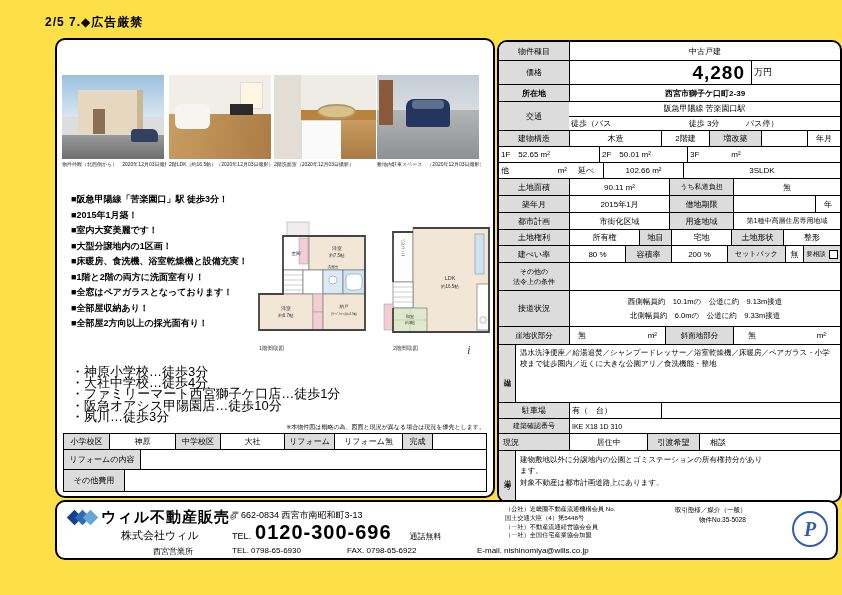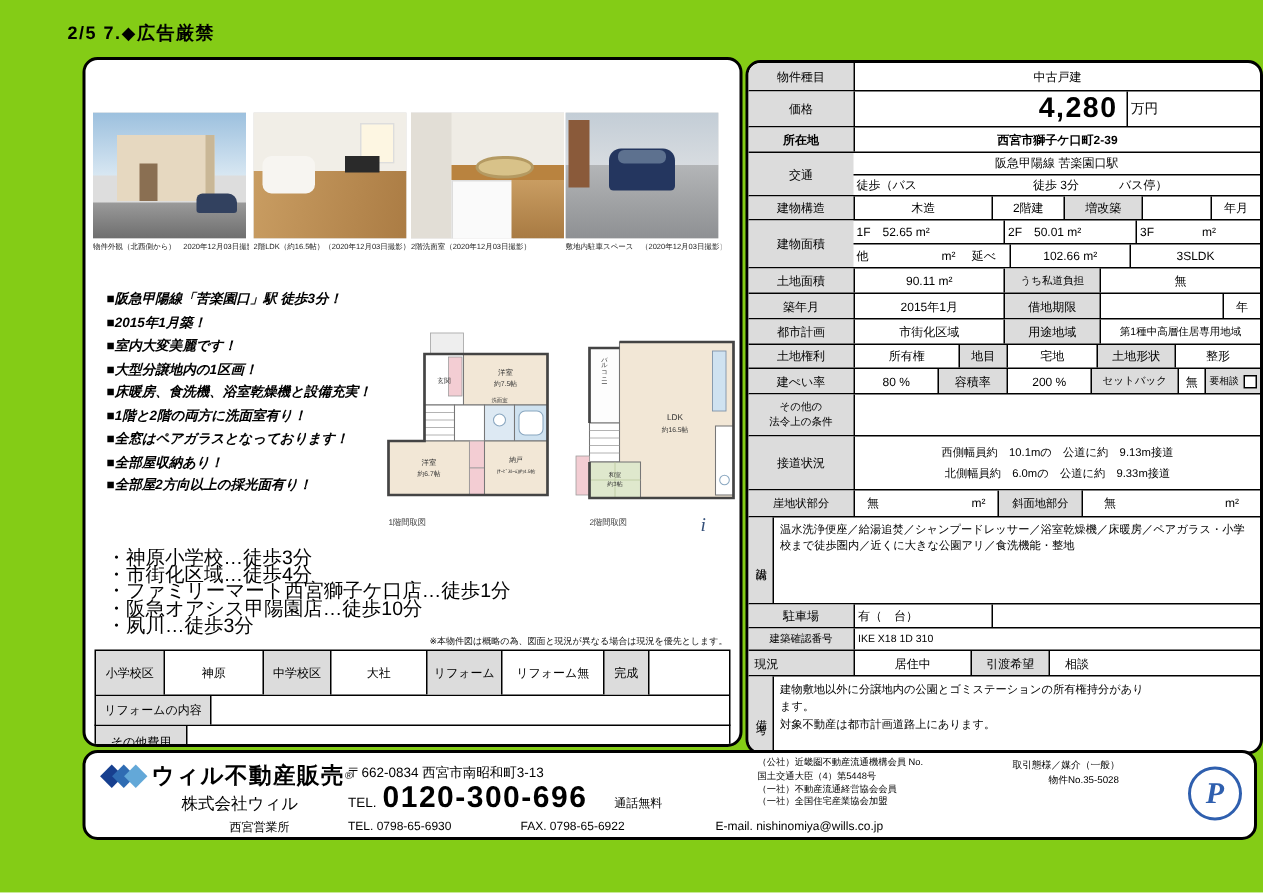--- a/index.html
+++ b/index.html
@@ -1,16 +1,16 @@
 <!DOCTYPE html>
 <html><head>
 <meta charset="utf-8">
 <style>
   html,body{margin:0;padding:0;background:#fff;}
-  #page{position:relative;width:842px;height:595px;background:#84cc16;overflow:hidden;
+  #page{position:relative;width:842px;height:595px;background:#fde047;overflow:hidden;
         font-family:"Liberation Sans","DejaVu Sans",sans-serif;color:#000;}
   .abs{position:absolute;}
   .panel{position:absolute;border:2px solid #000;border-radius:10px;background:#fff;box-sizing:border-box;overflow:hidden;}
   
   .tbl{position:absolute;inset:0;display:flex;flex-direction:column;}
   .row{display:flex;border-top:1px solid #000;box-sizing:border-box;flex:none;}
   .row.first{border-top:none;}
   .c{border-left:1px solid #000;box-sizing:border-box;display:flex;align-items:center;justify-content:center;
      font-size:8px;white-space:nowrap;overflow:hidden;padding:0 2px;}
   .c.nb{border-left:none;}
@@ -88,21 +88,21 @@
       <div style="left:0;bottom:0;width:100%;height:58%;background:linear-gradient(#b3b5b7,#8e9093);"></div>
       <div style="left:28%;top:28%;width:44%;height:34%;background:#24365f;border-radius:8px 8px 3px 3px;"></div>
       <div style="left:34%;top:30%;width:32%;height:10%;background:#5d718f;border-radius:4px;"></div>
       <div style="left:2%;top:6%;width:14%;height:54%;background:#8a5a3a;"></div>
     </div>
     <div class="cap" style="left:5px;">物件外観（北西側から）　2020年12月03日撮影</div>
     <div class="cap" style="left:112px;">2階LDK（約16.5帖）（2020年12月03日撮影）</div>
     <div class="cap" style="left:217px;">2階洗面室（2020年12月03日撮影）</div>
     <div class="cap" style="left:320px;">敷地内駐車スペース　（2020年12月03日撮影）</div>
 
-    <div class="abs" style="left:14px;top:152px;font-style:italic;">
+    <div class="abs" style="left:14px;top:152px;">
       <div class="bullet">■阪急甲陽線「苦楽園口」駅 徒歩3分！</div>
       <div class="bullet">■2015年1月築！</div>
       <div class="bullet">■室内大変美麗です！</div>
       <div class="bullet">■大型分譲地内の1区画！</div>
       <div class="bullet">■床暖房、食洗機、浴室乾燥機と設備充実！</div>
       <div class="bullet">■1階と2階の両方に洗面室有り！</div>
       <div class="bullet">■全窓はペアガラスとなっております！</div>
       <div class="bullet">■全部屋収納あり！</div>
       <div class="bullet">■全部屋2方向以上の採光面有り！</div>
     </div>
@@ -150,30 +150,30 @@
       <text x="207" y="88" font-size="5.5" text-anchor="middle" class="fp-text">LDK</text>
       <text x="207" y="96" font-size="4.5" text-anchor="middle" class="fp-text">約16.5帖</text>
       <text x="167" y="126" font-size="4.2" text-anchor="middle" class="fp-text">和室</text>
       <text x="167" y="132" font-size="4" text-anchor="middle" class="fp-text">約3帖</text>
       <text x="150" y="158" font-size="5.5" class="fp-text">2階間取図</text>
       <text x="224" y="162" font-size="13" fill="#35507a" style="font-family:'Liberation Serif','DejaVu Serif',serif;font-style:italic;">i</text>
     </svg>
 
     <div class="abs" style="left:14px;top:326px;">
       <div class="peri">・神原小学校…徒歩3分</div>
-      <div class="peri">・市街化区域…徒歩4分</div>
+      <div class="peri">・大社中学校…徒歩4分</div>
       <div class="peri">・ファミリーマート西宮獅子ケ口店…徒歩1分</div>
       <div class="peri">・阪急オアシス甲陽園店…徒歩10分</div>
       <div class="peri">・夙川…徒歩3分</div>
     </div>
 
     <div class="abs note" style="right:8px;top:383px;">※本物件図は概略の為、図面と現況が異なる場合は現況を優先とします。</div>
 
     <div class="stbl" style="left:6px;top:393px;width:424px;">
-      <div class="srow first" style="height:31px;">
+      <div class="srow first" style="height:17px;">
         <div class="sc g" style="width:45px;">小学校区</div>
         <div class="sc" style="width:66px;">神原</div>
         <div class="sc g" style="width:45px;">中学校区</div>
         <div class="sc" style="width:64px;">大社</div>
         <div class="sc g" style="width:50px;">リフォーム</div>
         <div class="sc" style="width:68px;">リフォーム無</div>
         <div class="sc g" style="width:30px;">完成</div>
         <div class="sc" style="flex:1;"></div>
       </div>
       <div class="srow" style="height:20px;">
@@ -225,21 +225,20 @@
       <div class="row" style="height:16px;">
         <div class="c nb lab g">建物構造</div>
         <div class="c" style="width:92px;">木造</div>
         <div class="c" style="width:48px;">2階建</div>
         <div class="c g" style="width:52px;">増改築</div>
         <div class="c" style="width:46px;"></div>
         <div class="c fill">年月</div>
       </div>
 
       <div class="row" style="height:32px;">
-        <div class="c nb lab g">建物面積</div>
         <div class="sub">
           <div class="subrow first">
             <div class="c nb lft" style="width:100px;">1F　52.65 m²</div>
             <div class="c lft" style="width:88px;">2F　50.01 m²</div>
             <div class="c lft fill">3F　　　　m²</div>
           </div>
           <div class="subrow">
             <div class="c nb lft" style="width:22px;">他</div>
             <div class="c" style="width:48px;border-left:none;justify-content:flex-end;">m²</div>
             <div class="c" style="width:34px;border-left:none;">延べ</div>
@@ -304,21 +303,21 @@
         <div class="c fill pre" style="white-space:pre-wrap;font-size:7.5px;text-align:center;line-height:1.8;">西側幅員約　10.1mの　公道に約　9.13m接道
 北側幅員約　6.0mの　公道に約　9.33m接道</div>
       </div>
 
       <div class="row" style="height:18px;">
         <div class="c nb lab g" style="font-size:7.5px;">崖地状部分</div>
         <div class="c" style="width:96px;justify-content:space-between;padding:0 8px;">
           <span>無</span>
           <span>m²</span>
         </div>
-        <div class="c g" style="width:56px;font-size:7.5px;">斜面地部分</div>
+        <div class="c g" style="width:68px;font-size:7.5px;">斜面地部分</div>
         <div class="c fill" style="justify-content:space-between;padding:0 14px;">
           <span>無</span>
           <span>m²</span>
         </div>
       </div>
 
       <div class="row" style="height:58px;">
         <div class="vlab">設備</div>
         <div class="c fill wrap" style="align-items:flex-start;justify-content:flex-start;padding:3px 4px;font-size:7.5px;text-align:left;">温水洗浄便座／給湯追焚／シャンプードレッサー／浴室乾燥機／床暖房／ペアガラス・小学校まで徒歩圏内／近くに大きな公園アリ／食洗機能・整地</div>
       </div>

